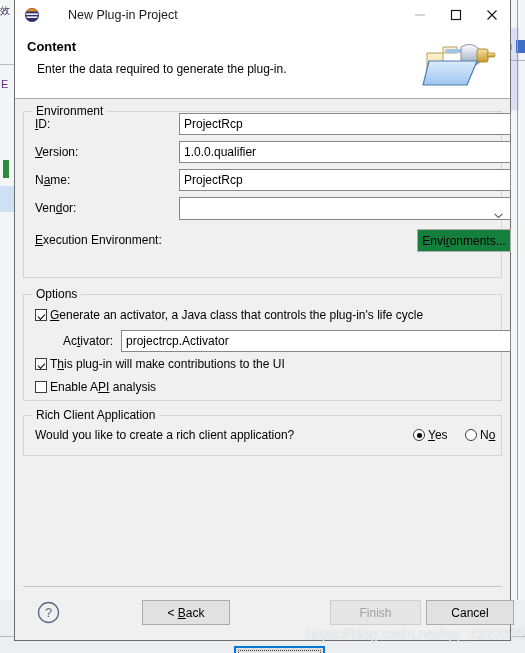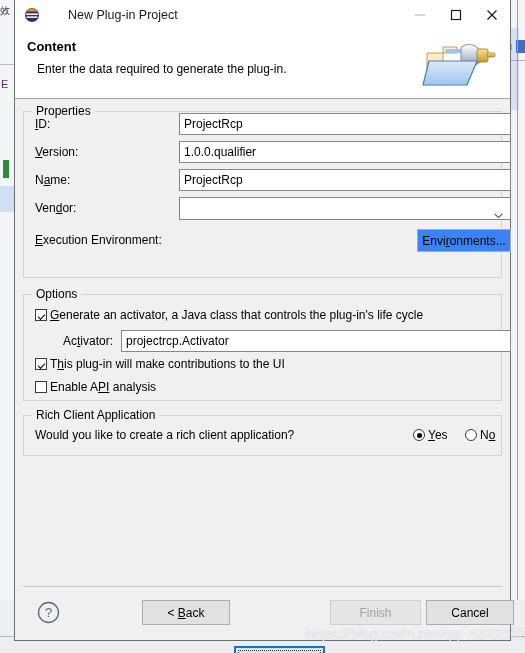--- a/index.html
+++ b/index.html
@@ -55,21 +55,21 @@
   .lbl{position:absolute;font-size:12px;color:#000;white-space:nowrap;}
   u{text-decoration:underline;}
 
   .txt{position:absolute;box-sizing:border-box;border:1px solid #878787;background:#fff;
        font-family:"Liberation Sans",sans-serif;font-size:12px;color:#000;padding:1px 4px;
        height:22px;line-height:18px;}
   .combo{position:absolute;box-sizing:border-box;border:1px solid #878787;background:#fff;
        font-size:12px;color:#000;height:23px;line-height:21px;padding-left:5px;}
   .combo.grey{background:#e0e0e0;border:1px solid #9e9e9e;}
   .combo .chev{position:absolute;right:7px;top:7px;}
-  .btn{position:absolute;box-sizing:border-box;border:1px solid #adadad;background:#3b82f6;
+  .btn{position:absolute;box-sizing:border-box;border:1px solid #adadad;background:#15803d;
        font-size:12px;color:#000;display:flex;align-items:center;justify-content:center;height:23px;text-align:center;}
 
   .cbrow{position:absolute;display:flex;align-items:center;}
   .cbox{width:12px;height:12px;border:1px solid #3c3c3c;background:#fff;box-sizing:border-box;
         position:relative;flex:0 0 auto;margin-right:3px;}
   .cbox.checked::after{content:"";position:absolute;left:2px;top:4px;width:5px;height:2px;
         border-left:1.6px solid #000;border-bottom:1.6px solid #000;transform:rotate(-45deg);
         width:6px;height:3px;}
   .cb-label{font-size:12px;color:#000000;white-space:nowrap;}
 
@@ -177,21 +177,21 @@
         <rect x="66" y="20" width="8" height="4" rx="1.5" fill="url(#gGold)" stroke="#a8821f" stroke-width="0.8"></rect>
 
         <path d="M8 28 L56 28 L46 52 L2 52 Z" fill="url(#gFront)" stroke="#4a7fb5" stroke-width="1.2"></path>
       </svg>
     </div>
   </div>
 
   <div class="body">
 
     <div class="group" style="left:8px;top:12px;width:479px;height:167px;">
-      <div class="group-title">Properties</div>
+      <div class="group-title">Environment</div>
     </div>
 
     <div class="lbl" style="left:20px;top:18px;">
       <u>I</u>D:
     </div>
     <input class="txt" style="left: 164px; top: 14px; width: 332px;" value="ProjectRcp">
 
     <div class="lbl" style="left:20px;top:46px;">
       <u>V</u>ersion:
     </div>

